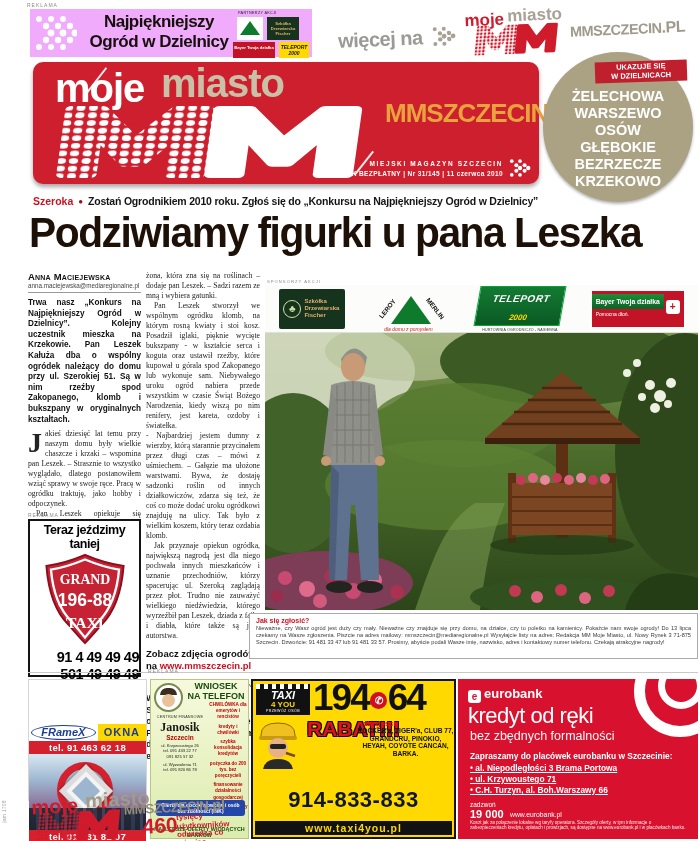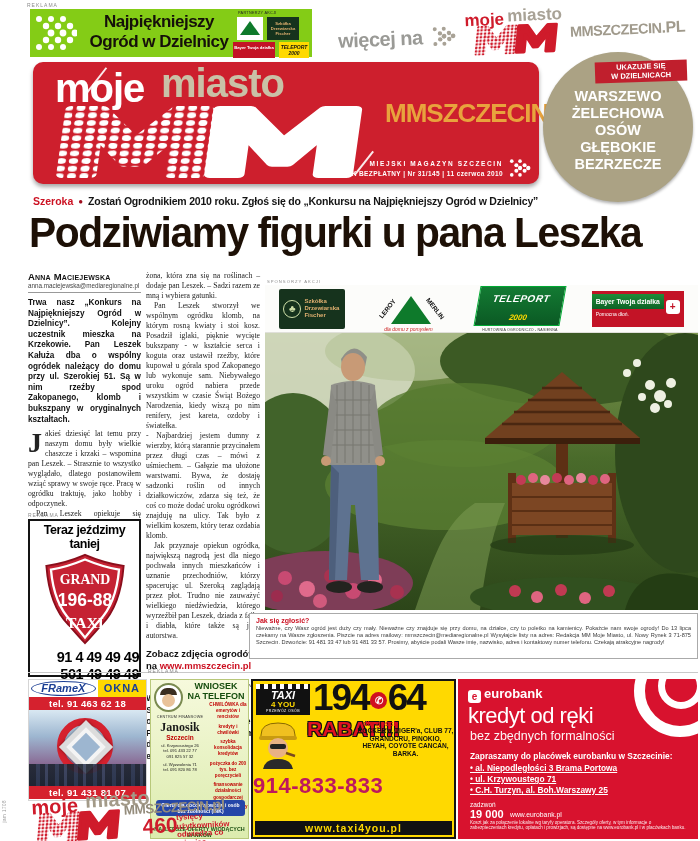--- a/index.html
+++ b/index.html
@@ -5,21 +5,21 @@
   * { margin:0; padding:0; box-sizing:border-box; }
   html,body { width:700px; height:841px; }
   body { position:relative; background:#fff; font-family:"Liberation Sans",sans-serif; color:#1a1a1a; overflow:hidden; }
   .abs { position:absolute; }
 
   
   .rk { font-size:5px; color:#8a8a8a; letter-spacing:1px; }
 
   
   #topReklama { left:27px; top:2px; }
-  #topAd { left:30px; top:9px; width:282px; height:48px; background:#84cc16; }
+  #topAd { left:30px; top:9px; width:282px; height:48px; background:#f0abfc; }
   #topAd .arrow { position:absolute; left:5px; top:6px; width:42px; height:36px; }
   #topAd .t { position:absolute; left:50px; top:3px; width:158px; text-align:center;
               font-weight:900; font-size:17px; line-height:20px; color:#15100a; letter-spacing:-0.5px; }
   #topAd .plbl { position:absolute; left:208px; top:2px; font-size:3.8px; color:#222; letter-spacing:.3px; }
   .logobox { position:absolute; overflow:hidden; text-align:center; }
   #lgLeroyT { left:207px; top:8px; width:26px; height:23px; background:#fff; }
   #lgLeroyT .tri { width:0; height:0; margin:4px auto 0; border-left:10px solid transparent; border-right:10px solid transparent; border-bottom:14px solid #0e7a2b; }
   #lgFischT { left:237px; top:8px; width:32px; height:23px; background:#16331d; color:#e0b070; font-size:4.2px; line-height:5px; font-weight:bold; padding-top:4px; }
   #lgBayerT { left:203px; top:33px; width:42px; height:16px; background:#c31326; color:#fff; font-size:4.2px; line-height:5px; font-weight:bold; padding-top:3px; }
   #lgTeleT  { left:249px; top:33px; width:30px; height:16px; background:#ffd900; color:#111; font-weight:900; font-size:5px; line-height:6px; padding-top:2px; font-style:italic; }
@@ -110,21 +110,21 @@
   #applyBox { left:249px; top:613px; width:449px; height:46px; background:#fff; border:1px solid #aaa; padding:3px 6px; }
   #applyBox .h { color:#cc1122; font-weight:bold; font-size:7px; margin-bottom:1px; }
   #applyBox .tx { font-size:5.6px; line-height:6.8px; color:#3a3a3a; text-align:justify; }
 
   
   #divider { left:28px; top:672px; width:670px; height:1px; background:#c9c9c9; }
   #btmLabel { left:148px; top:668px; }
 
   
   #fx { left:28px; top:679px; width:119px; height:122px; background:#fff; border:1px solid #d5d5d5; }
-  #fx .row1 { display:flex; height:17px; }
+  #fx .row1 { display:flex; height:17px;margin-top:44px; }
   #fx .fr { flex:1.3; text-align:center; font-weight:bold; font-style:italic; font-size:11px; color:#1c3f94; border:1.5px solid #1c3f94; border-radius:50%; margin:1px 2px; line-height:12px; }
   #fx .ok { flex:1; background:#ffd800; color:#1c3f94; font-weight:900; font-size:11px; text-align:center; line-height:16px; letter-spacing:1px; }
   #fx .bar { height:13px; background:#d5212e; color:#fff; font-weight:900; font-size:9.5px; text-align:center; line-height:13px; letter-spacing:.3px; }
   #fx .img { position:relative; height:76px; background:linear-gradient(#d9e8f2 0%,#9db6d0 35%,#8a6d96 70%,#30284a 100%); overflow:hidden; }
   #fx .ring { position:absolute; left:28px; top:8px; width:56px; height:56px; border:7px solid #d5212e; border-radius:50%; }
   #fx .frame { position:absolute; left:38px; top:18px; width:38px; height:38px; background:#f4f4f4; border:5px solid #dcdcdc; transform:rotate(45deg); box-shadow:0 0 4px rgba(0,0,0,.5); }
   #fx .frame::after { content:""; position:absolute; inset:4px; background:#9db6d0; }
   #fx .city { position:absolute; bottom:0; width:100%; height:22px; background:repeating-linear-gradient(90deg,#1d2430 0 7px,#2c3850 7px 11px,#1d2430 11px 16px,#38425c 16px 19px); opacity:.9; }
 
   
@@ -151,21 +151,21 @@
   #tx .l2 { font-weight:900; font-size:8px; line-height:8px; color:#ffd900; }
   #tx .l3 { font-size:3.6px; line-height:5px; color:#fff; letter-spacing:.4px; }
   #tx .big { position:absolute; left:60px; top:-4px; font-weight:900; font-size:37px; letter-spacing:-2px; color:#111; }
   #tx .dial { display:inline-block; width:17px; height:17px; border-radius:50%; background:#d01020; color:#fff; font-size:10px; line-height:17px; text-align:center; vertical-align:6px; margin:0 1px; }
   #tx .rab { position:absolute; left:54px; top:36px; font-weight:900; font-size:21px; color:#e01020; text-shadow:1px 1px 0 #111,-1px -1px 0 #111,1px -1px 0 #111,-1px 1px 0 #111; letter-spacing:0; }
   #tx .gl { position:absolute; left:110px; top:38px; color:#d01020; font-weight:900; font-size:7.5px; }
   #tx .gs { position:absolute; left:104px; top:46px; width:97px; font-weight:bold; font-size:6.6px; line-height:7.6px; color:#111; text-align:center; }
   #tx .smsbar { position:absolute; left:3px; top:86px; width:199px; height:18px; background:#d01020; color:#fff; text-align:center; }
   #tx .smsbar .s { font-weight:bold; font-size:8px; vertical-align:3px; padding-right:3px; }
   #tx .smsbar .n { font-weight:900; font-style:italic; font-size:15px; line-height:18px; letter-spacing:.5px; }
-  #tx .ph2 { position:absolute; left:0; top:92px; width:100%; font-weight:900; font-size:22px; letter-spacing:.5px; color:#be185d; }
+  #tx .ph2 { position:absolute; left:0; top:106px; width:100%; text-align:center; font-weight:900; font-size:22px; letter-spacing:.5px; color:#0f172a; }
   #tx .web { position:absolute; left:2px; bottom:2px; width:197px; height:14px; background:#111; color:#ffd900; font-weight:bold; font-size:10.5px; line-height:14px; text-align:center; letter-spacing:1px; }
   #tx .driver { position:absolute; left:4px; top:38px; }
 
   
   #eb { position:absolute; left:458px; top:679px; width:240px; height:160px; background:#d8122e; color:#fff; overflow:hidden; }
   #eb .ring1 { position:absolute; right:-28px; top:-34px; width:92px; height:92px; border:11px solid #fff; border-radius:50%; }
   #eb .ring2 { position:absolute; right:-6px; top:-16px; width:46px; height:46px; border:7px solid #fff; border-radius:50%; }
   #eb .logo { position:absolute; left:10px; top:7px; font-weight:bold; font-size:13px; }
   #eb .eic { display:inline-block; width:13px; height:13px; border-radius:3px; background:#fff; color:#d8122e; font-weight:900; font-size:10px; line-height:13px; text-align:center; vertical-align:-2px; margin-right:3px; }
   #eb .h { position:absolute; left:10px; top:24px; font-size:22px; letter-spacing:-0.5px; font-weight:normal; }
@@ -300,25 +300,26 @@
         <circle cx="12" cy="17.5" r="2"></circle>
     </g>
   </svg>
 </div>
 
 <div class="abs" id="circle">
   <div class="tag">
     <span>UKAZUJE SIĘ</span><br><span>W DZIELNICACH</span>
   </div>
   <div class="list">
+    <div>ŻELECHOWA</div>
     <div>WARSZEWO</div>
-    <div>ŻELECHOWA</div>
     <div>OSÓW</div>
     <div>GŁĘBOKIE</div>
     <div>BEZRZECZE</div>
+    <div>KRZEKOWO</div>
   </div>
 </div>
 
 <div class="abs" id="kicker">
   <span class="sec">Szeroka</span>
   <span class="bul">●</span>
   <span class="tx">Zostań Ogrodnikiem 2010 roku. Zgłoś się do „Konkursu na Najpiękniejszy Ogród w Dzielnicy”</span>
 </div>
 <h1 class="abs" id="headline">Podziwiamy figurki u pana Leszka</h1>
 
@@ -564,21 +565,21 @@
 <div id="eb">
   <div class="ring1"></div>
   <div class="ring2"></div>
   <div class="logo"><span class="eic">e</span><span>eurobank</span></div>
   <div class="h">kredyt od ręki</div>
   <div class="sh">bez zbędnych formalności</div>
   <div class="inv">Zapraszamy do placówek eurobanku w Szczecinie:</div>
   <div class="locs">
     <div>• al. Niepodległości 3 Brama Portowa</div>
     <div>• ul. Krzywoustego 71</div>
-    <div>• C.H. Turzyn, al. Boh.Warszawy 25</div>
+    <div>• C.H. Turzyn, al. Boh.Warszawy 66</div>
   </div>
   <div class="zad">zadzwoń</div>
   <div class="num">19 000</div>
   <div class="site">www.eurobank.pl</div>
   <div class="legal">Koszt jak za połączenie lokalne wg taryfy operatora. Szczegóły oferty, w tym informacje o zabezpieczeniach kredytu, opłatach i prowizjach, są dostępne na www.eurobank.pl i w placówkach banku.</div>
 </div>
 
 <div class="abs" id="ftLogo">
   <span class="moje">moje</span>
   <span class="miasto">miasto</span>

